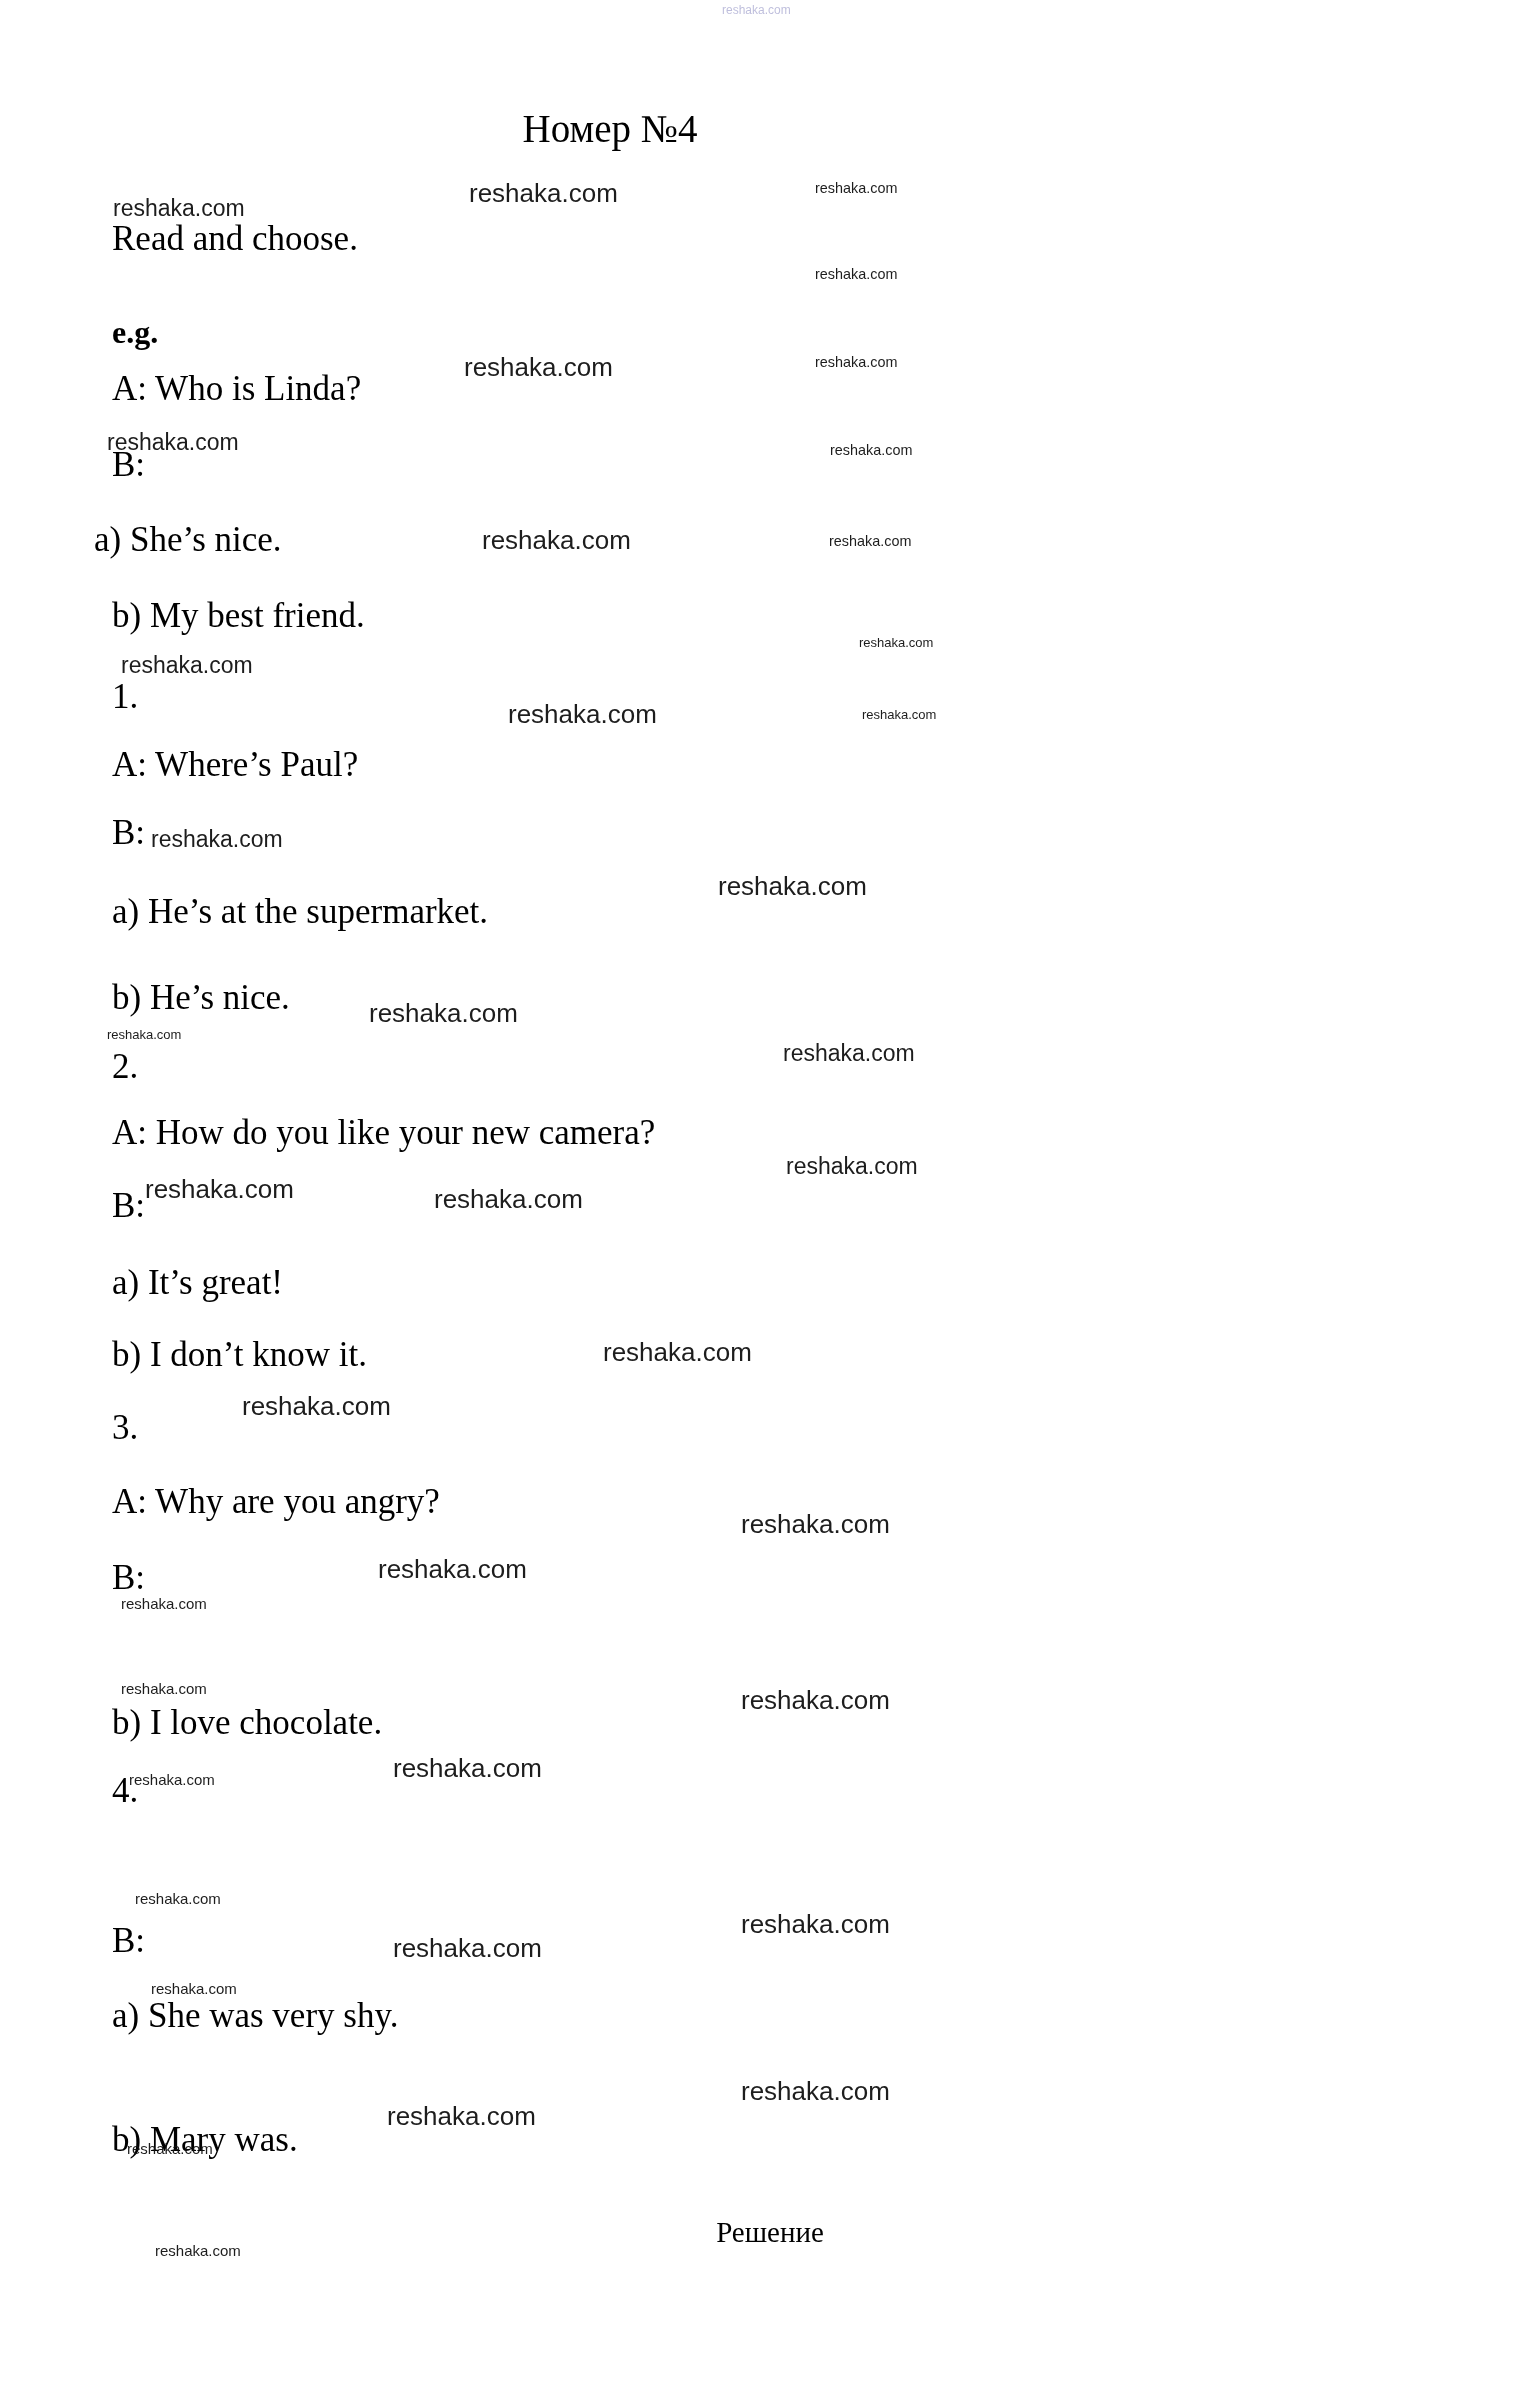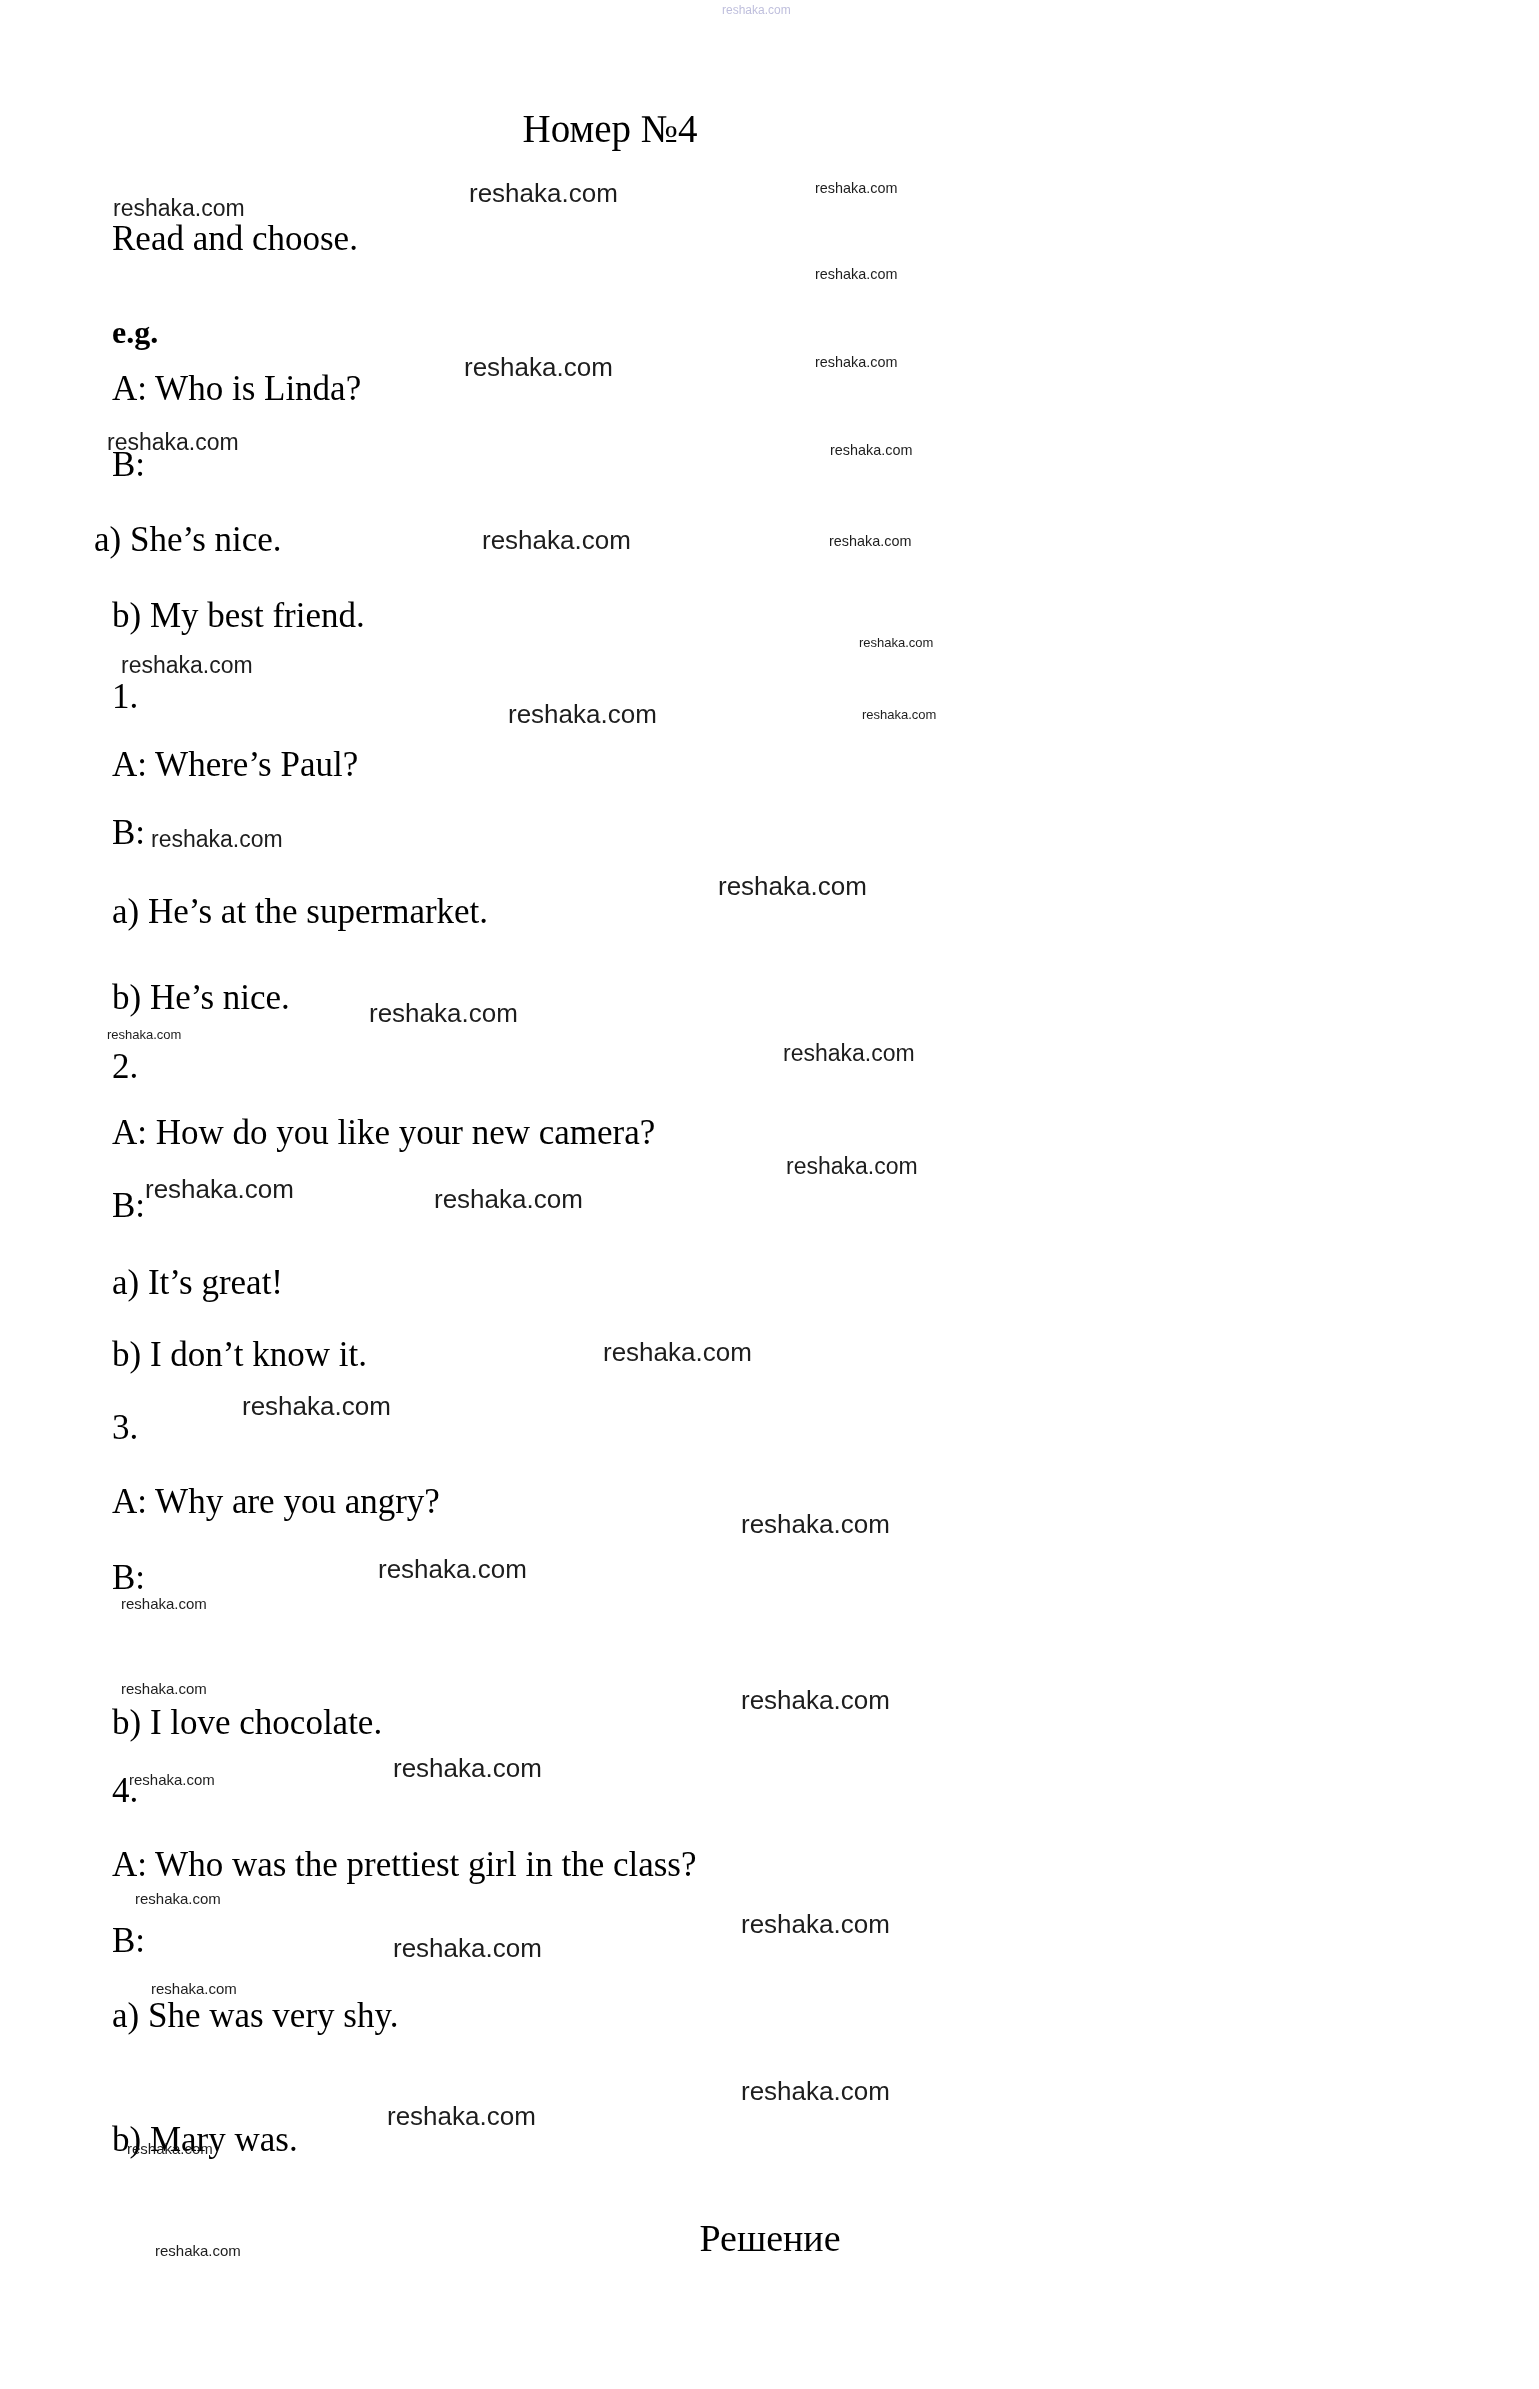--- a/index.html
+++ b/index.html
@@ -59,21 +59,21 @@
   .line.num {
     font-size: 35px;
   }
 
   .solution {
     position: absolute;
     left: 0;
     top: 2216px;
     width: 1540px;
     text-align: center;
-    font-size: 38px;
+    font-size: 29px;
     font-family: "Liberation Serif", serif;
   }
 </style>
 </head>
 <body>
 
 <div id="page">
 
   <div class="doc-title">Номер №4</div>
 
@@ -97,21 +97,20 @@
   <div class="line" style="left:112px; top:1186px;">B:</div>
   <div class="line" style="left:112px; top:1263px;">a) It’s great!</div>
   <div class="line" style="left:112px; top:1335px;">b) I don’t know it.</div>
 
   <div class="line num" style="left:112px; top:1408px;">3.</div>
   <div class="line" style="left:112px; top:1482px;">A: Why are you angry?</div>
   <div class="line" style="left:112px; top:1558px;">B:</div>
   <div class="line" style="left:112px; top:1703px;">b) I love chocolate.</div>
 
   <div class="line num" style="left:112px; top:1771px;">4.</div>
-  <div class="line" style="left:112px; top:1845px;">A: Who was the prettiest girl in the class?</div>
   <div class="line" style="left:112px; top:1921px;">B:</div>
   <div class="line" style="left:112px; top:1996px;">a) She was very shy.</div>
   <div class="line" style="left:112px; top:2072px;margin-top:48px;">b) Mary was.</div>
 
   <div class="solution">Решение</div>
 
   <div id="wm-layer">
       <div class="wm wm-top" style="left: 722px; top: 3px; font-size: 12px;">reshaka.com</div>
       <div class="wm" style="left: 469px; top: 178px; font-size: 26px;">reshaka.com</div>
       <div class="wm" style="left: 113px; top: 195px; font-size: 23px;">reshaka.com</div>

